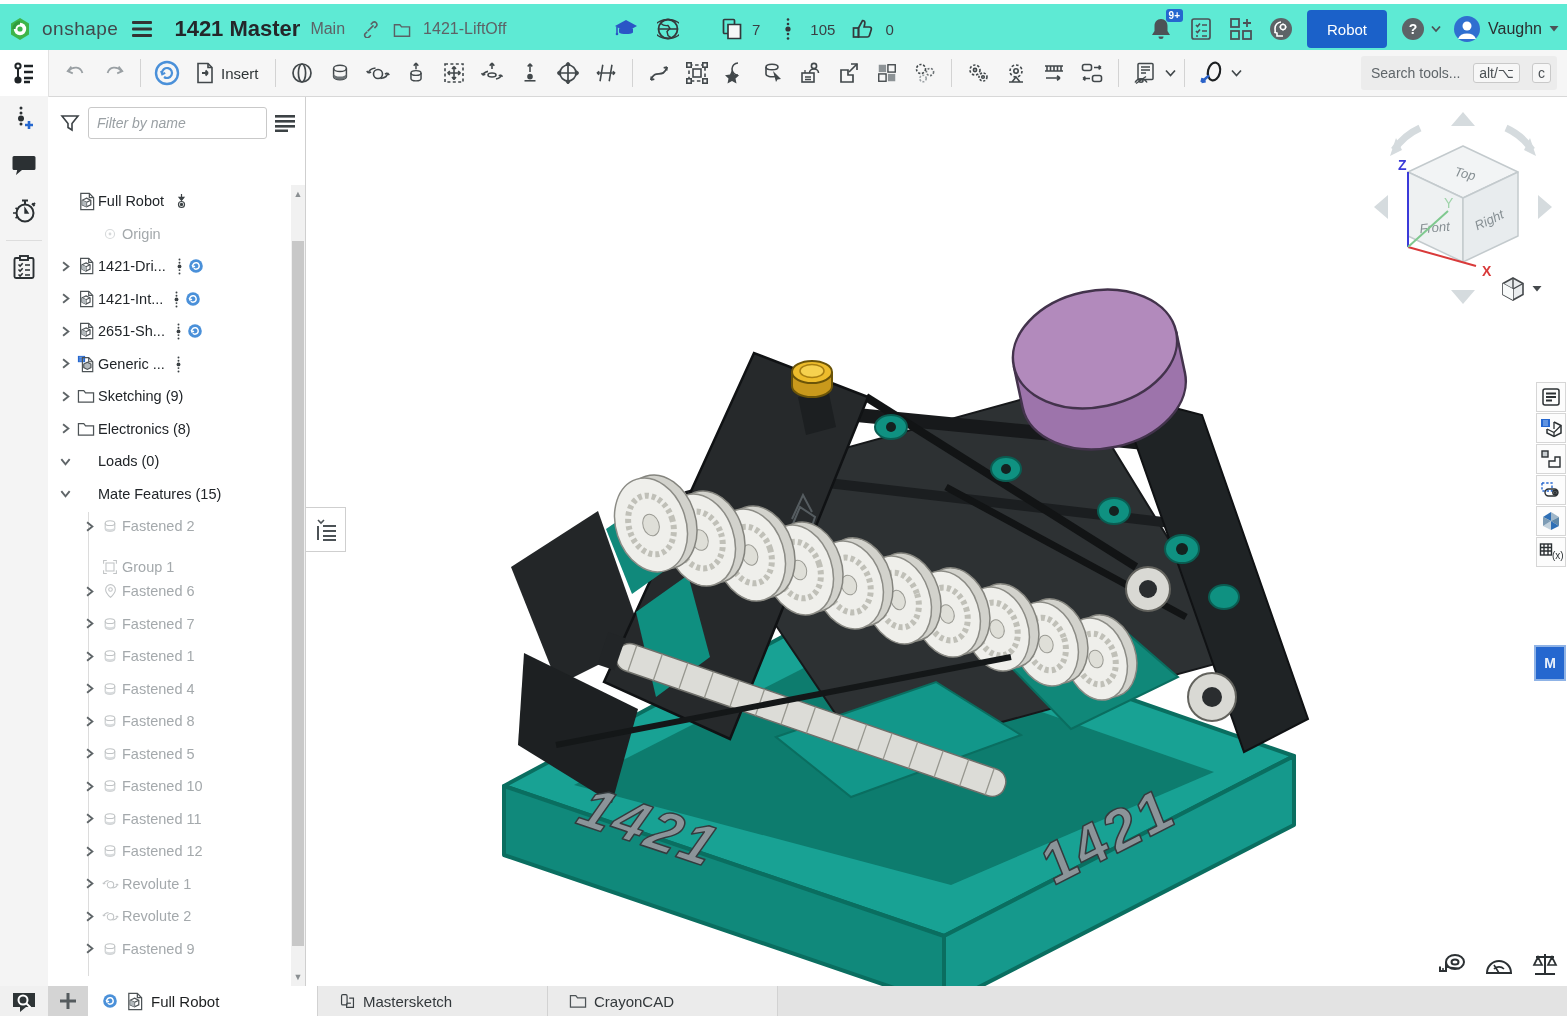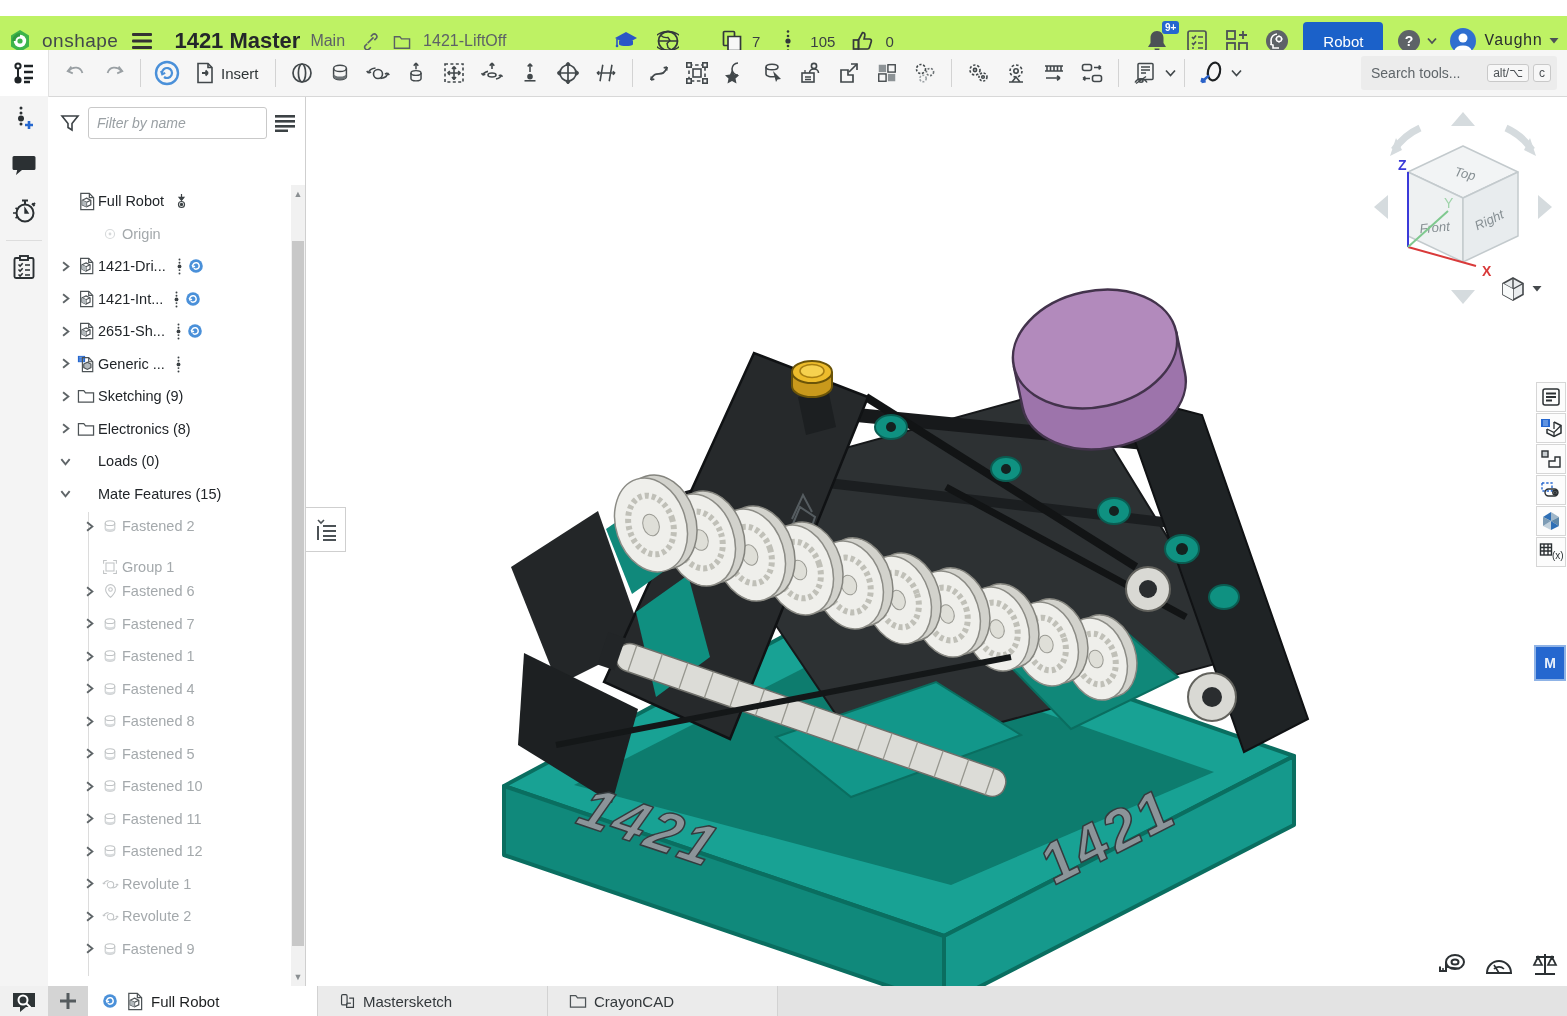--- a/index.html
+++ b/index.html
@@ -2,48 +2,48 @@
 <html><head>
 <meta charset="utf-8">
 <style>
   html,body{margin:0;padding:0;}
   body{width:1567px;height:1016px;position:relative;overflow:hidden;background:#fff;
        font-family:"Liberation Sans",sans-serif;color:#2b2e30;-webkit-font-smoothing:antialiased;}
   svg{display:block;}
   button{font-family:inherit;border:none;background:none;padding:0;cursor:pointer;}
 
   
-  .header{position:absolute;left:0;top:16px;width:1567px;height:50px;background:#bef264;
+  .header{position:absolute;left:0;top:4px;width:1567px;height:50px;background:#5eead4;
           display:flex;align-items:center;border-bottom:1px solid #ededed;}
   .hgroup{display:flex;align-items:center;}
   .hg-left{margin-left:8px;gap:10px;}
   .hg-mid{position:absolute;left:612px;gap:14px;}
   .hg-right{position:absolute;right:8px;gap:12px;}
   .logo-text{font-size:19px;color:#42484c;letter-spacing:.5px;}
   .doc-title{font-size:22px;font-weight:bold;color:#24272a;margin-left:8px;}
   .ws-name,.loc-name{font-size:16px;color:#5d6266;}
   .count{font-size:15px;color:#3a3f43;}
   .icon-btn{display:flex;align-items:center;justify-content:center;width:28px;height:28px;}
   .share-btn{background:#1b61c9;color:#fff;font-size:15px;border-radius:4px;height:38px;padding:0 20px;}
   .bell-wrap{position:relative;}
   .badge{position:absolute;top:-6px;right:-8px;background:#2567cf;color:#fff;font-size:10px;font-weight:bold;
          border-radius:3px;padding:1px 3px;}
-  .user-name{font-size:16px;color:#2b2e30;font-family:Liberation Mono, monospace;}
+  .user-name{font-size:16px;color:#2b2e30;}
 
   
   .toolbar{position:absolute;left:48px;top:50px;width:1519px;height:47px;background:#f6f6f6;
            border-bottom:1px solid #d8d8d8;display:flex;align-items:center;padding-left:10px;box-sizing:border-box;gap:2px;}
   .tb-btn{width:36px;height:36px;display:flex;align-items:center;justify-content:center;border-radius:3px;}
   .tb-div{width:1px;height:28px;background:#d3d3d3;margin:0 6px;}
   .insert-btn{display:flex;align-items:center;gap:6px;padding:0 8px;height:36px;font-size:15px;color:#2e3436;}
   .combo{display:flex;align-items:center;gap:2px;}
   .search-tools{margin-left:auto;margin-right:10px;width:196px;height:34px;background:#ececec;border-radius:3px;
                 display:flex;align-items:center;padding:0 6px 0 10px;box-sizing:border-box;gap:4px;}
   .search-tools .ph{font-size:14px;color:#5f6569;flex:1;}
-  .key{background:#f7f7f7;border:1px solid #c9c9c9;border-radius:3px;font-size:12px;color:#4c5155;padding:1px 5px;}
+  .key{background:#f7f7f7;border:1px solid #c9c9c9;border-radius:3px;font-size:14px;color:#4c5155;padding:1px 5px;margin-left:8px;}
 
   
   .left-rail{position:absolute;left:0;top:50px;width:48px;height:936px;background:#f4f4f4;border-right:1px solid #e2e2e2;}
   .rail-btn{width:48px;height:46px;display:flex;align-items:center;justify-content:center;}
   .rail-btn.active{background:#fff;}
   .rail-sep{height:1px;background:#ddd;margin:4px 6px;}
 
   
   .panel{position:absolute;left:48px;top:97px;width:258px;height:889px;background:#fff;border-right:1px solid #cfcfcf;box-sizing:border-box;}
   .filter-row{position:absolute;left:0;top:8px;right:10px;height:36px;display:flex;align-items:center;gap:8px;padding-left:12px;}

